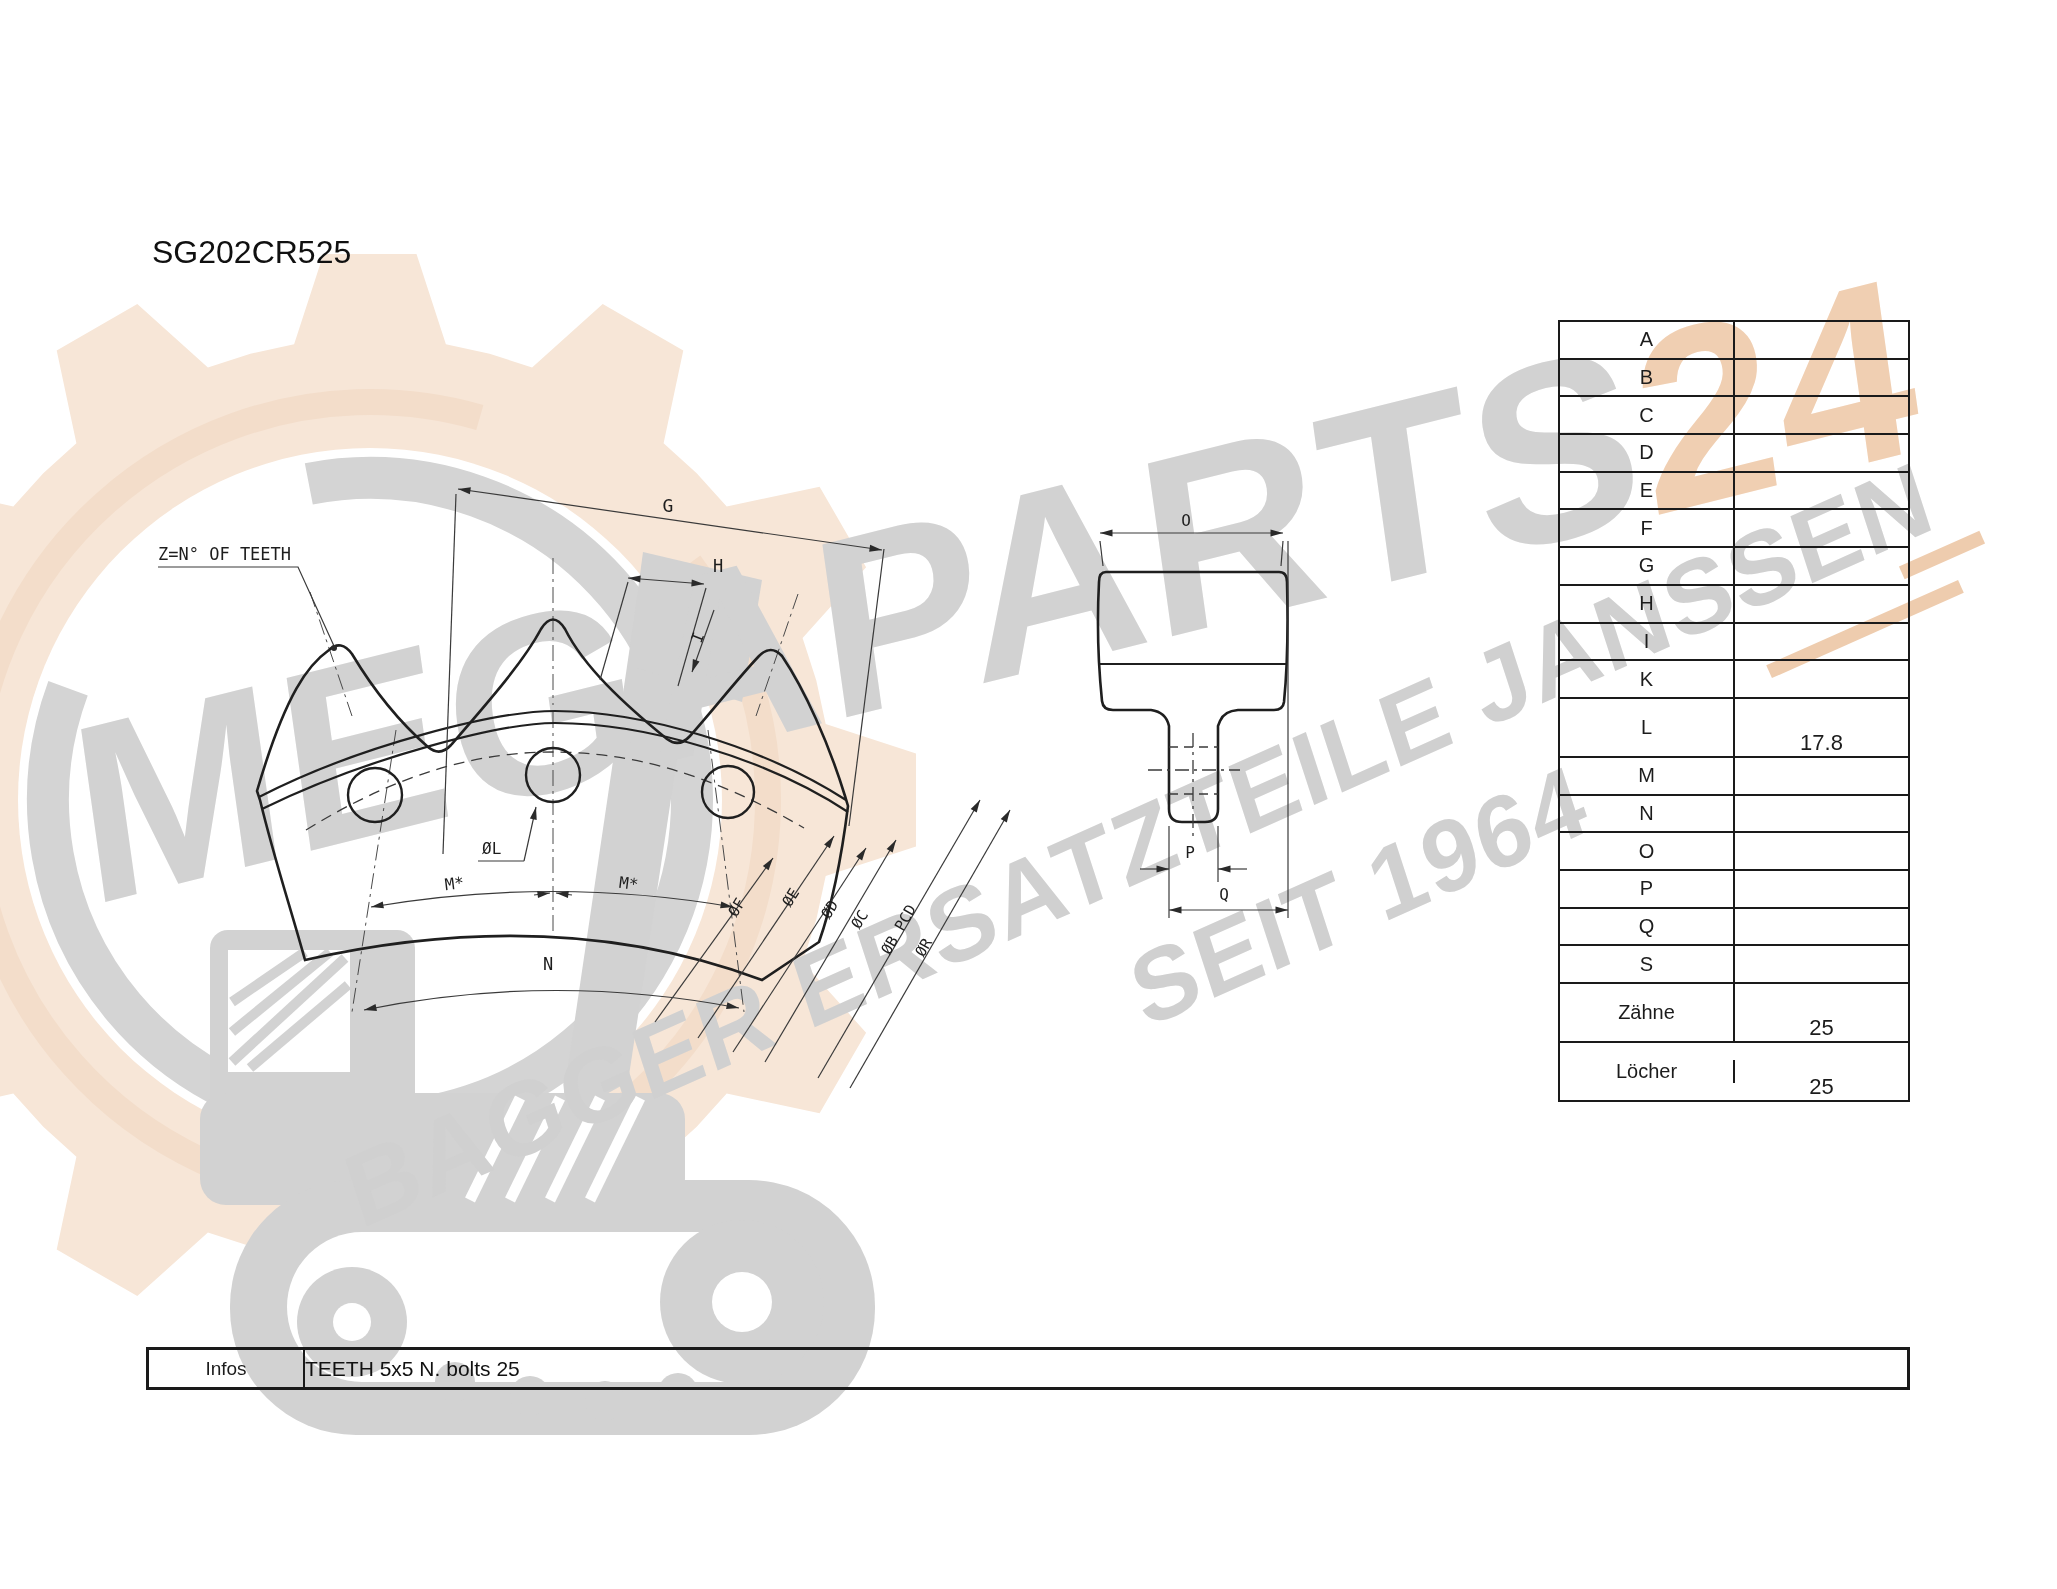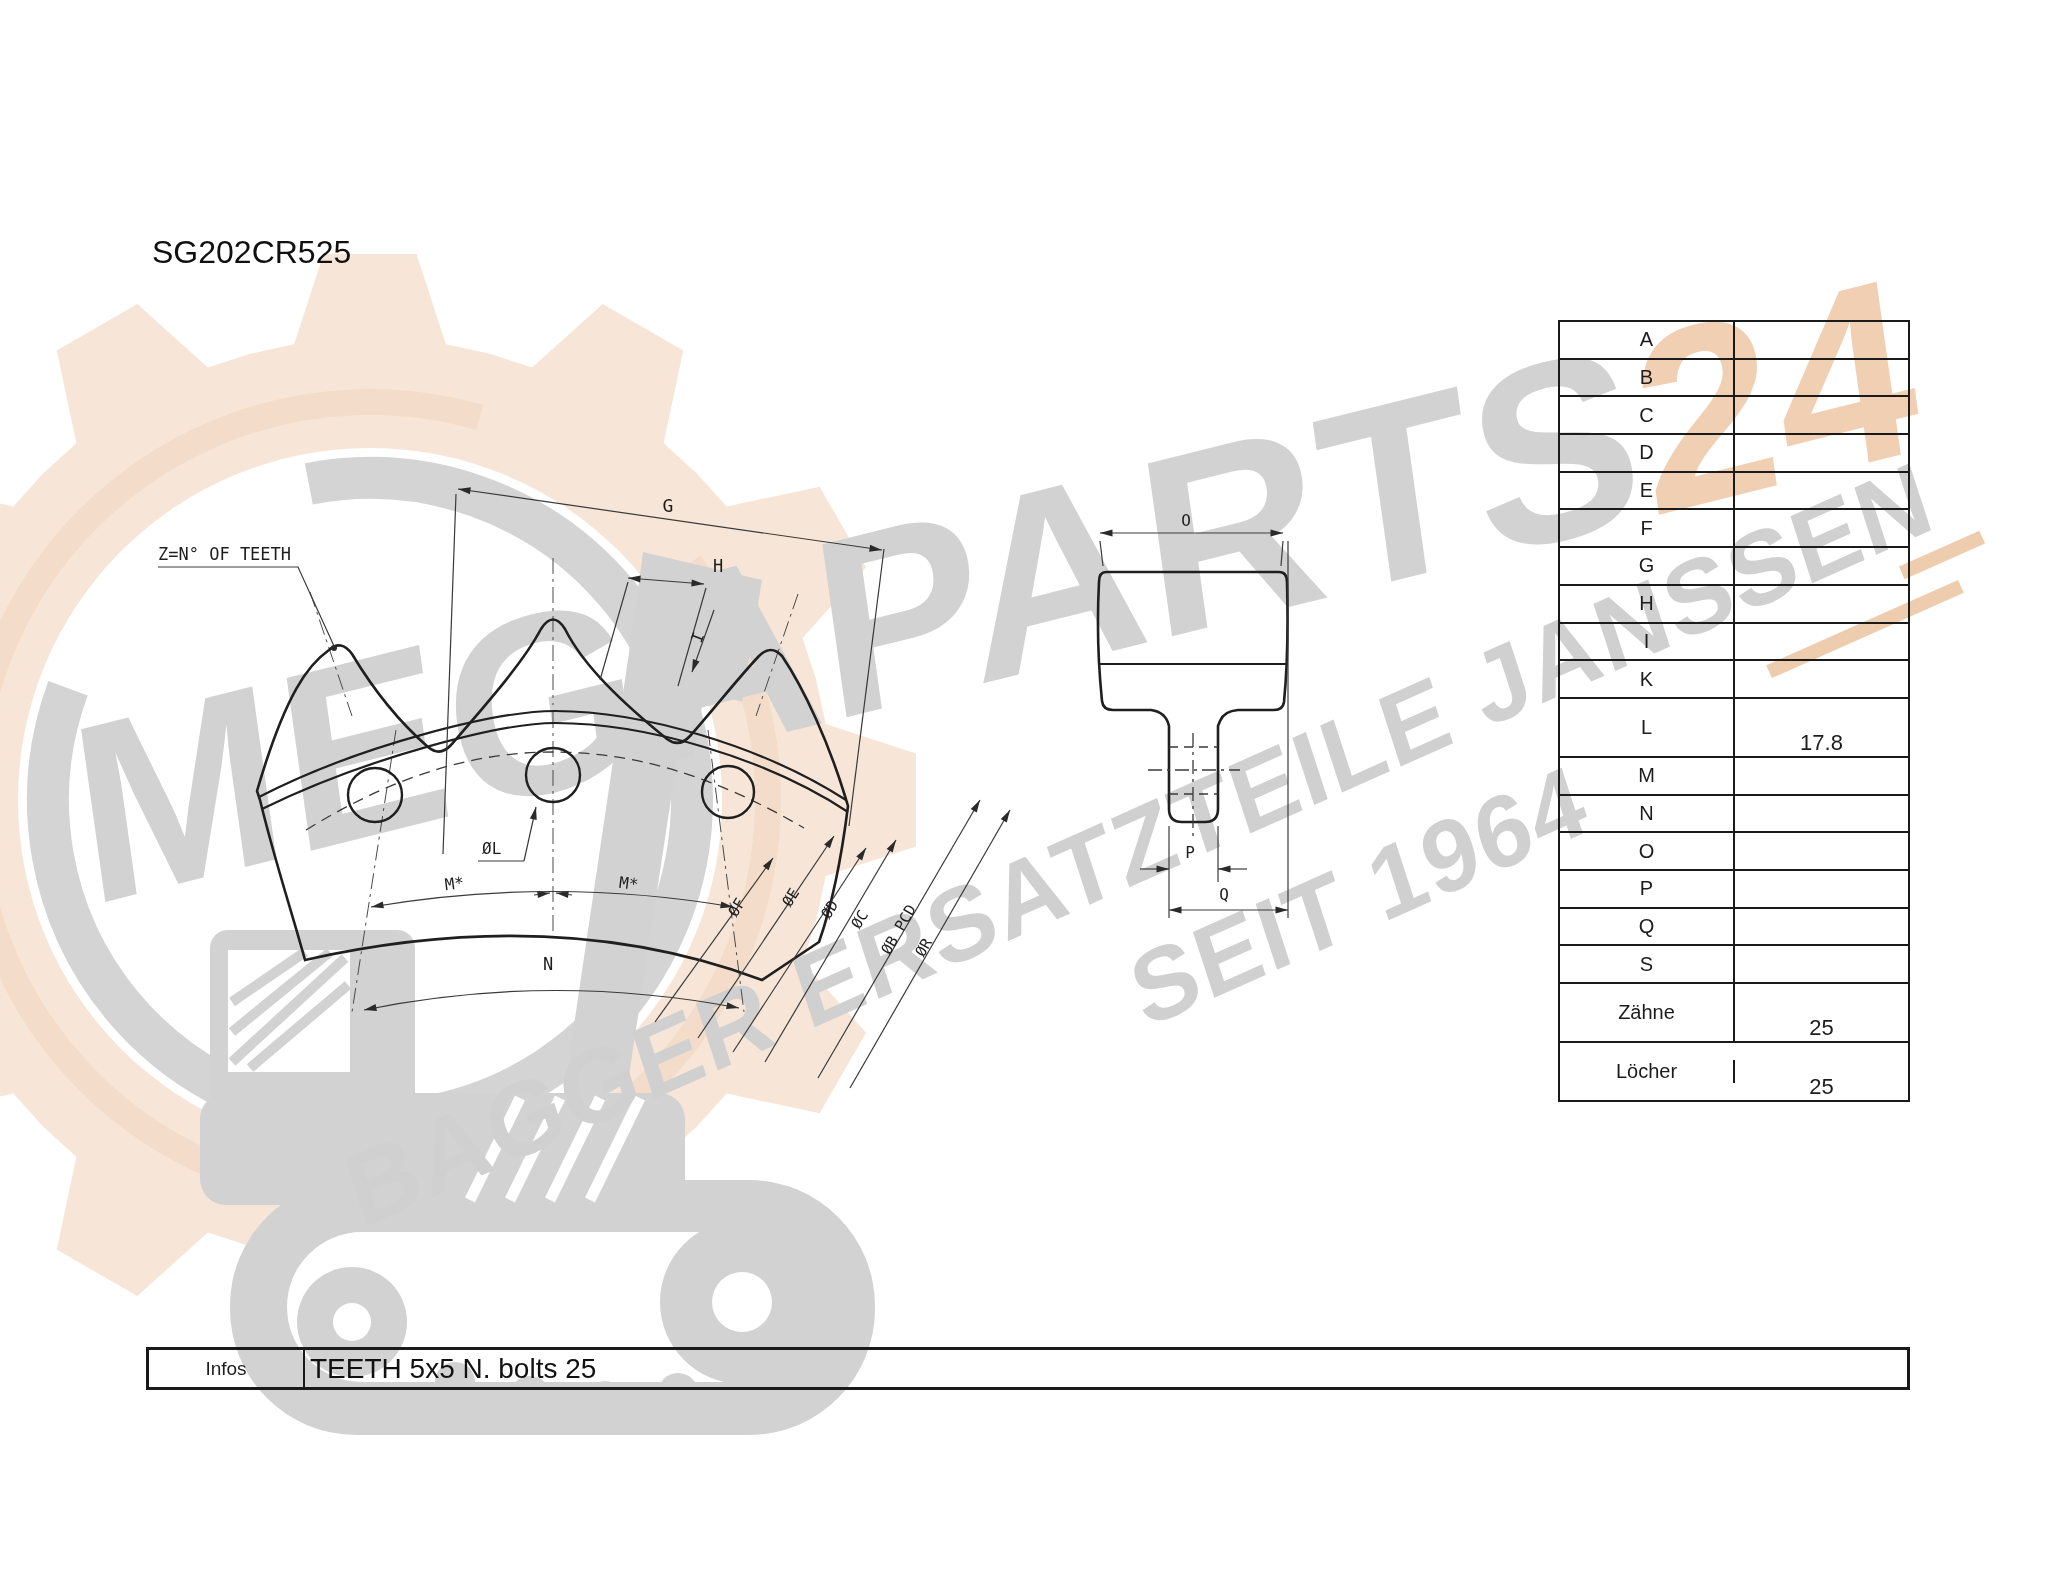--- a/index.html
+++ b/index.html
@@ -28,21 +28,21 @@
   .spec-cell-label{width:175px;border-right:2px solid #1a1a1a;box-sizing:border-box;
                    display:flex;align-items:center;justify-content:center;
                    font-size:20px;color:#1c1c1c;}
   .spec-cell-value{flex:1;display:flex;align-items:center;justify-content:center;
                    font-size:22px;color:#1c1c1c;margin-top:31px;}
   
   .infos-bar{position:absolute;left:146px;top:1347px;width:1764px;height:43px;z-index:3;
              border:3px solid #1a1a1a;box-sizing:border-box;display:flex;background:transparent;}
   .infos-label{width:156px;border-right:2px solid #1a1a1a;box-sizing:border-box;display:flex;
                align-items:center;justify-content:center;font-size:19px;color:#1c1c1c;}
-  .infos-value{flex:1;display:flex;align-items:center;font-size:28px;color:#111;padding-left:5px;}
+  .infos-value{flex:1;display:flex;align-items:center;font-size:21px;color:#111;}
   
   .drawing{position:absolute;inset:0;z-index:2;}
   text.cad{font-family:"DejaVu Sans Mono",monospace;fill:#1d1d1d;}
 </style>
 </head>
 <body>
 
 <div id="canvas">
 
   <div class="wm-layer">

